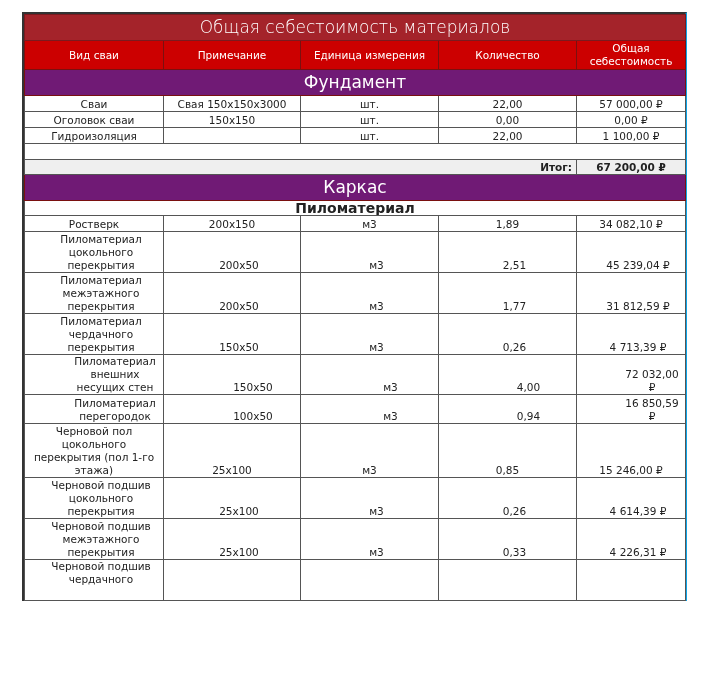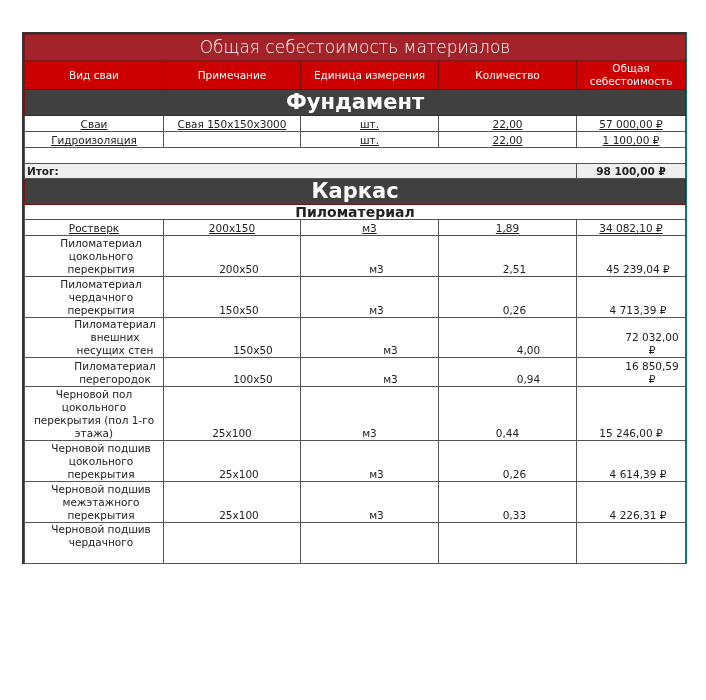--- a/index.html
+++ b/index.html
@@ -1,32 +1,32 @@
 <!DOCTYPE html>
 <html><head>
 <meta charset="utf-8">
 <style>
   html, body { margin: 0; padding: 0; background: #ffffff; }
   body { width: 706px; height: 700px; overflow: hidden; position: relative;
          font-family: "DejaVu Sans", sans-serif; color: #222; }
-  .sheet { position: absolute; left: 22px; top: 32px; width: 661px;
-           border-left: 2px solid #333; border-right: 2px solid #0f766e; border-top: 2px solid #333; }
+  .sheet { position: absolute; left: 22px; top: 12px; width: 661px;
+           border-left: 2px solid #333; border-right: 2px solid #0ea5e9; border-top: 2px solid #333; }
   table { border-collapse: collapse; width: 100%; table-layout: fixed; }
   td { border: 1px solid #555; padding: 0 2px; font-size: 10.5px; text-align: center;
        vertical-align: bottom; line-height: 13px; overflow: hidden; }
   .title td { background: #a4232a; color: #fff; font-size: 17px; font-weight: 300;
               height: 25px; vertical-align: middle; border-color: #7a1a1f; }
   .hdr td { background: #cc0000; color: #fff; height: 28px; vertical-align: middle;
             font-size: 10.5px; border-color: #7a1010; }
-  .section td { background: #404040; color: #fff; font-size: 21px; font-weight: 700;
+  .section td { background: #701a75; color: #fff; font-size: 17px; font-weight: 400;
                 height: 25px; vertical-align: middle; border-color: #7a1010; }
-  .row td { height: 15px; text-decoration: underline; }
+  .row td { height: 15px; }
   .blank td { height: 15px; }
   .total td { background: #efefef; font-weight: bold; height: 14px; }
-  .total td.lbl { text-align: left; padding-right: 4px; }
+  .total td.lbl { text-align: right; padding-right: 4px; }
   .sub td { font-weight: bold; height: 14px; font-size: 14px; }
   .lh3 td { height: 40px; padding-left: 16px; }
   .lh4 td { height: 53px; }
   .lhw td { height: 28px; padding-left: 44px; }
 </style>
 </head>
 <body>
 
 <div class="sheet">
 <table>
@@ -53,32 +53,39 @@
       <td colspan="5">Фундамент</td>
     </tr>
     <tr class="row">
       <td>Сваи</td>
       <td>Свая 150x150x3000</td>
       <td>шт.</td>
       <td>22,00</td>
       <td>57 000,00 ₽</td>
     </tr>
     <tr class="row">
+      <td>Оголовок сваи</td>
+      <td>150x150</td>
+      <td>шт.</td>
+      <td>0,00</td>
+      <td>0,00 ₽</td>
+    </tr>
+    <tr class="row">
       <td>Гидроизоляция</td>
       <td></td>
       <td>шт.</td>
       <td>22,00</td>
       <td>1 100,00 ₽</td>
     </tr>
     <tr class="blank">
       <td colspan="5"></td>
     </tr>
     <tr class="total">
       <td colspan="4" class="lbl">Итог:</td>
-      <td>98 100,00 ₽</td>
+      <td>67 200,00 ₽</td>
     </tr>
 
     <tr class="section">
       <td colspan="5">Каркас</td>
     </tr>
     <tr class="sub">
       <td colspan="5">Пиломатериал</td>
     </tr>
     <tr class="row">
       <td>Ростверк</td>
@@ -86,20 +93,27 @@
       <td>м3</td>
       <td>1,89</td>
       <td>34 082,10 ₽</td>
     </tr>
     <tr class="lh3">
       <td>Пиломатериал цокольного перекрытия</td>
       <td>200x50</td>
       <td>м3</td>
       <td>2,51</td>
       <td>45 239,04 ₽</td>
+    </tr>
+    <tr class="lh3">
+      <td>Пиломатериал межэтажного перекрытия</td>
+      <td>200x50</td>
+      <td>м3</td>
+      <td>1,77</td>
+      <td>31 812,59 ₽</td>
     </tr>
     <tr class="lh3">
       <td>Пиломатериал чердачного перекрытия</td>
       <td>150x50</td>
       <td>м3</td>
       <td>0,26</td>
       <td>4 713,39 ₽</td>
     </tr>
     <tr class="lhw">
       <td>Пиломатериал внешних несущих стен</td>
@@ -112,21 +126,21 @@
       <td>Пиломатериал перегородок</td>
       <td>100x50</td>
       <td>м3</td>
       <td>0,94</td>
       <td>16 850,59 ₽</td>
     </tr>
     <tr class="lh4">
       <td>Черновой пол цокольного перекрытия (пол 1-го этажа)</td>
       <td>25x100</td>
       <td>м3</td>
-      <td>0,44</td>
+      <td>0,85</td>
       <td>15 246,00 ₽</td>
     </tr>
     <tr class="lh3">
       <td>Черновой подшив цокольного перекрытия</td>
       <td>25x100</td>
       <td>м3</td>
       <td>0,26</td>
       <td>4 614,39 ₽</td>
     </tr>
     <tr class="lh3">

